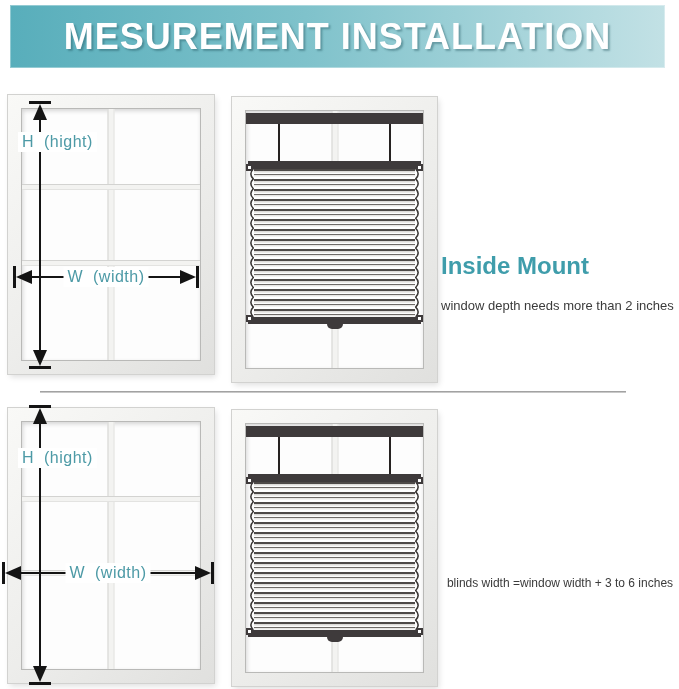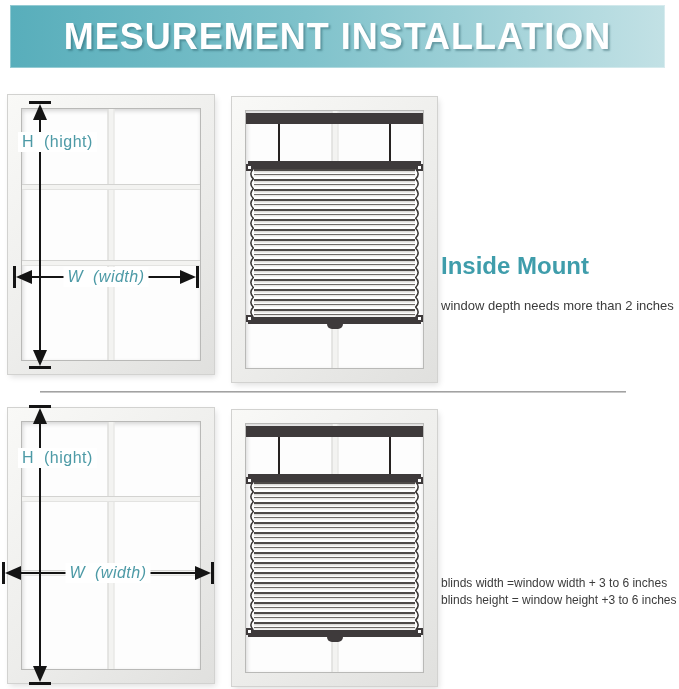--- a/index.html
+++ b/index.html
@@ -67,29 +67,29 @@
   .harrow .shaft{position:absolute;top:50%;left:13px;right:13px;height:2px;margin-top:-1px;background:#141414;}
   .harrow .tick{position:absolute;top:50%;transform:translateY(-50%);width:3px;height:22px;background:#141414;}
   .harrow .tick.l{left:0;} .harrow .tick.r{right:0;}
   .harrow .head{position:absolute;top:50%;transform:translateY(-50%);width:0;height:0;
         border-top:7px solid transparent;border-bottom:7px solid transparent;}
   .harrow .head.left{left:3px;border-right:16px solid #141414;}
   .harrow .head.right{right:3px;border-left:16px solid #141414;}
 
   .mlabel{position:absolute;z-index:7;background:#ffffff;color:#4d9aa6;font-size:16px;
           letter-spacing:.5px;padding:1px 4px;white-space:pre;}
-  .harrow .mlabel{left:50%;top:50%;transform:translate(-50%,-50%);font-style:italic;}
+  .harrow .mlabel{left:50%;top:50%;transform:translate(-50%,-50%);}
 
   
   .textblock{position:absolute;z-index:6;}
   .mount-heading{font-size:24px;font-weight:bold;color:#3f9dab;
                  margin:0 0 14px 0;white-space:nowrap;}
   .instr{color:#3b3b3b;white-space:nowrap;}
   #sec-top .instr{font-size:13px;line-height:19px;}
-  #sec-bottom .instr{font-size:12px;line-height:17px;}
+  #sec-bottom .instr{font-size:12px;line-height:17px;text-align:center;}
   #sec-top .mount-heading{margin-bottom:16px;}
 </style>
 </head>
 <body>
 
 <div id="canvas">
 
   <div class="banner">
     <h1>MESUREMENT INSTALLATION</h1>
   </div>
@@ -209,17 +209,16 @@
             <div class="cap l"></div>
             <div class="cap r"></div>
             <div class="pull"></div>
           </div>
         </div>
       </div>
     </div>
 
     <div class="textblock" style="left:441px;top:177px;width:238px">
       <div class="instr">blinds width =window width + 3 to 6 inches</div>
-      <div class="instr">blinds height = window height +3 to 6 inches</div>
     </div>
   </div>
 
 </div>
 
 </body></html>

